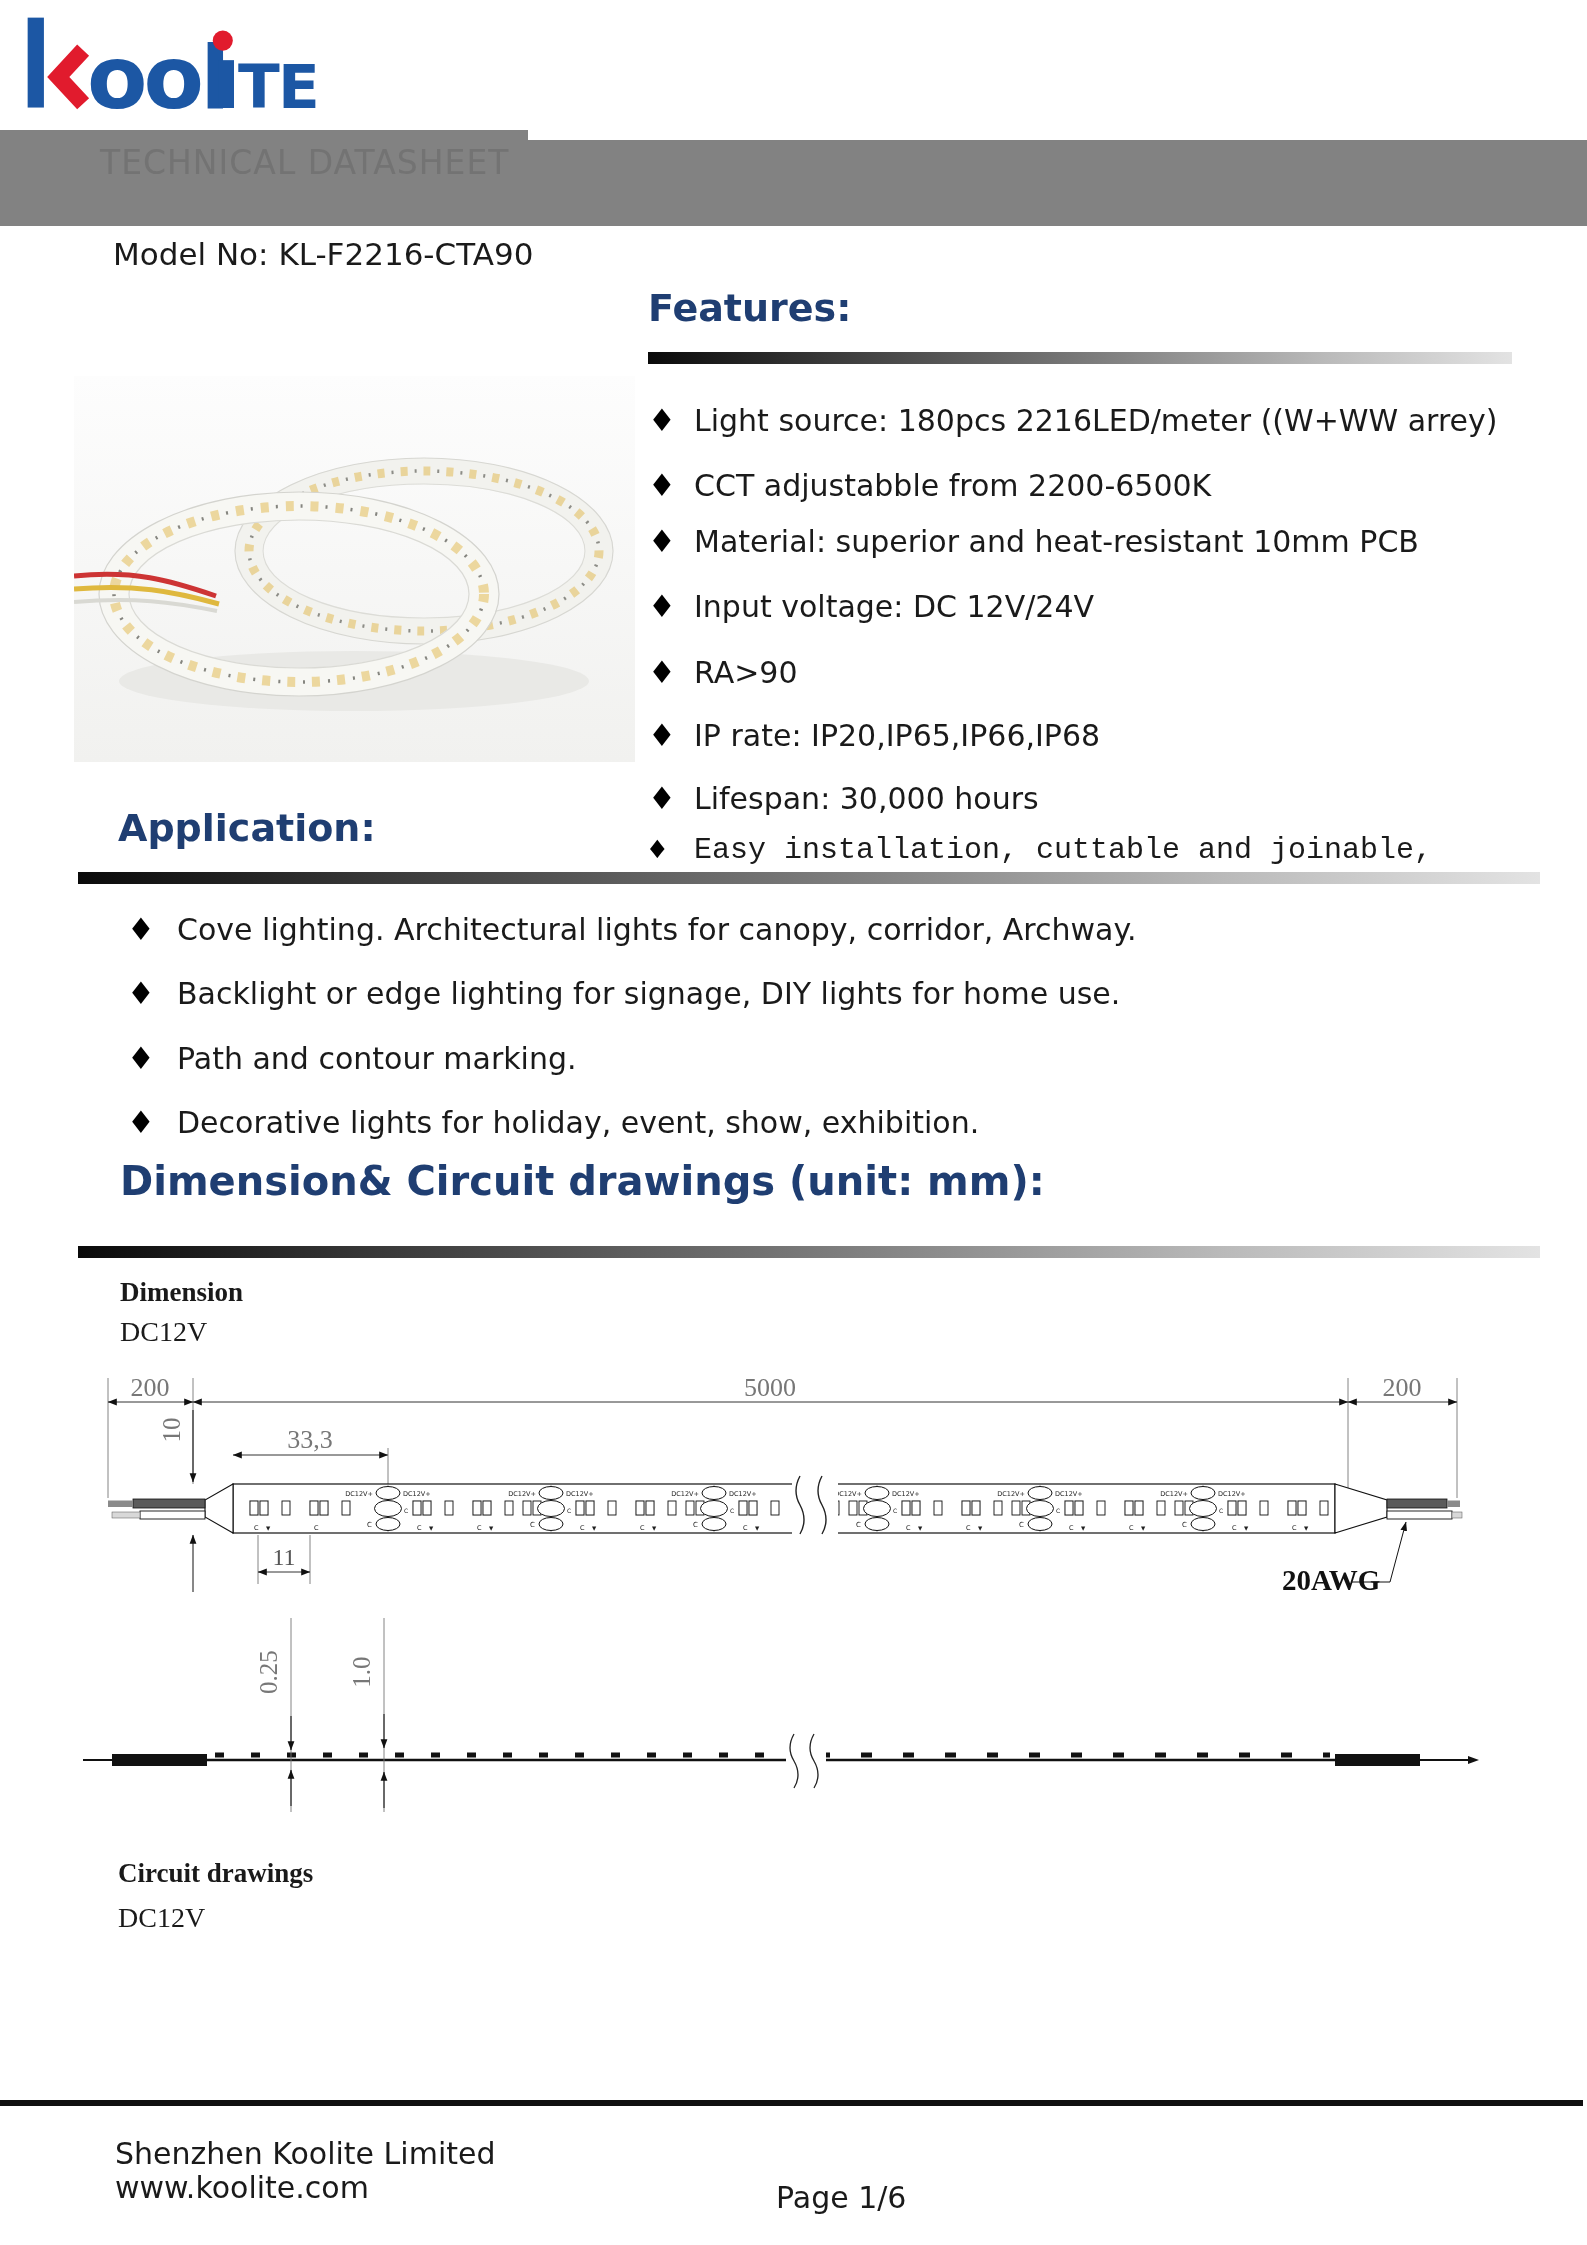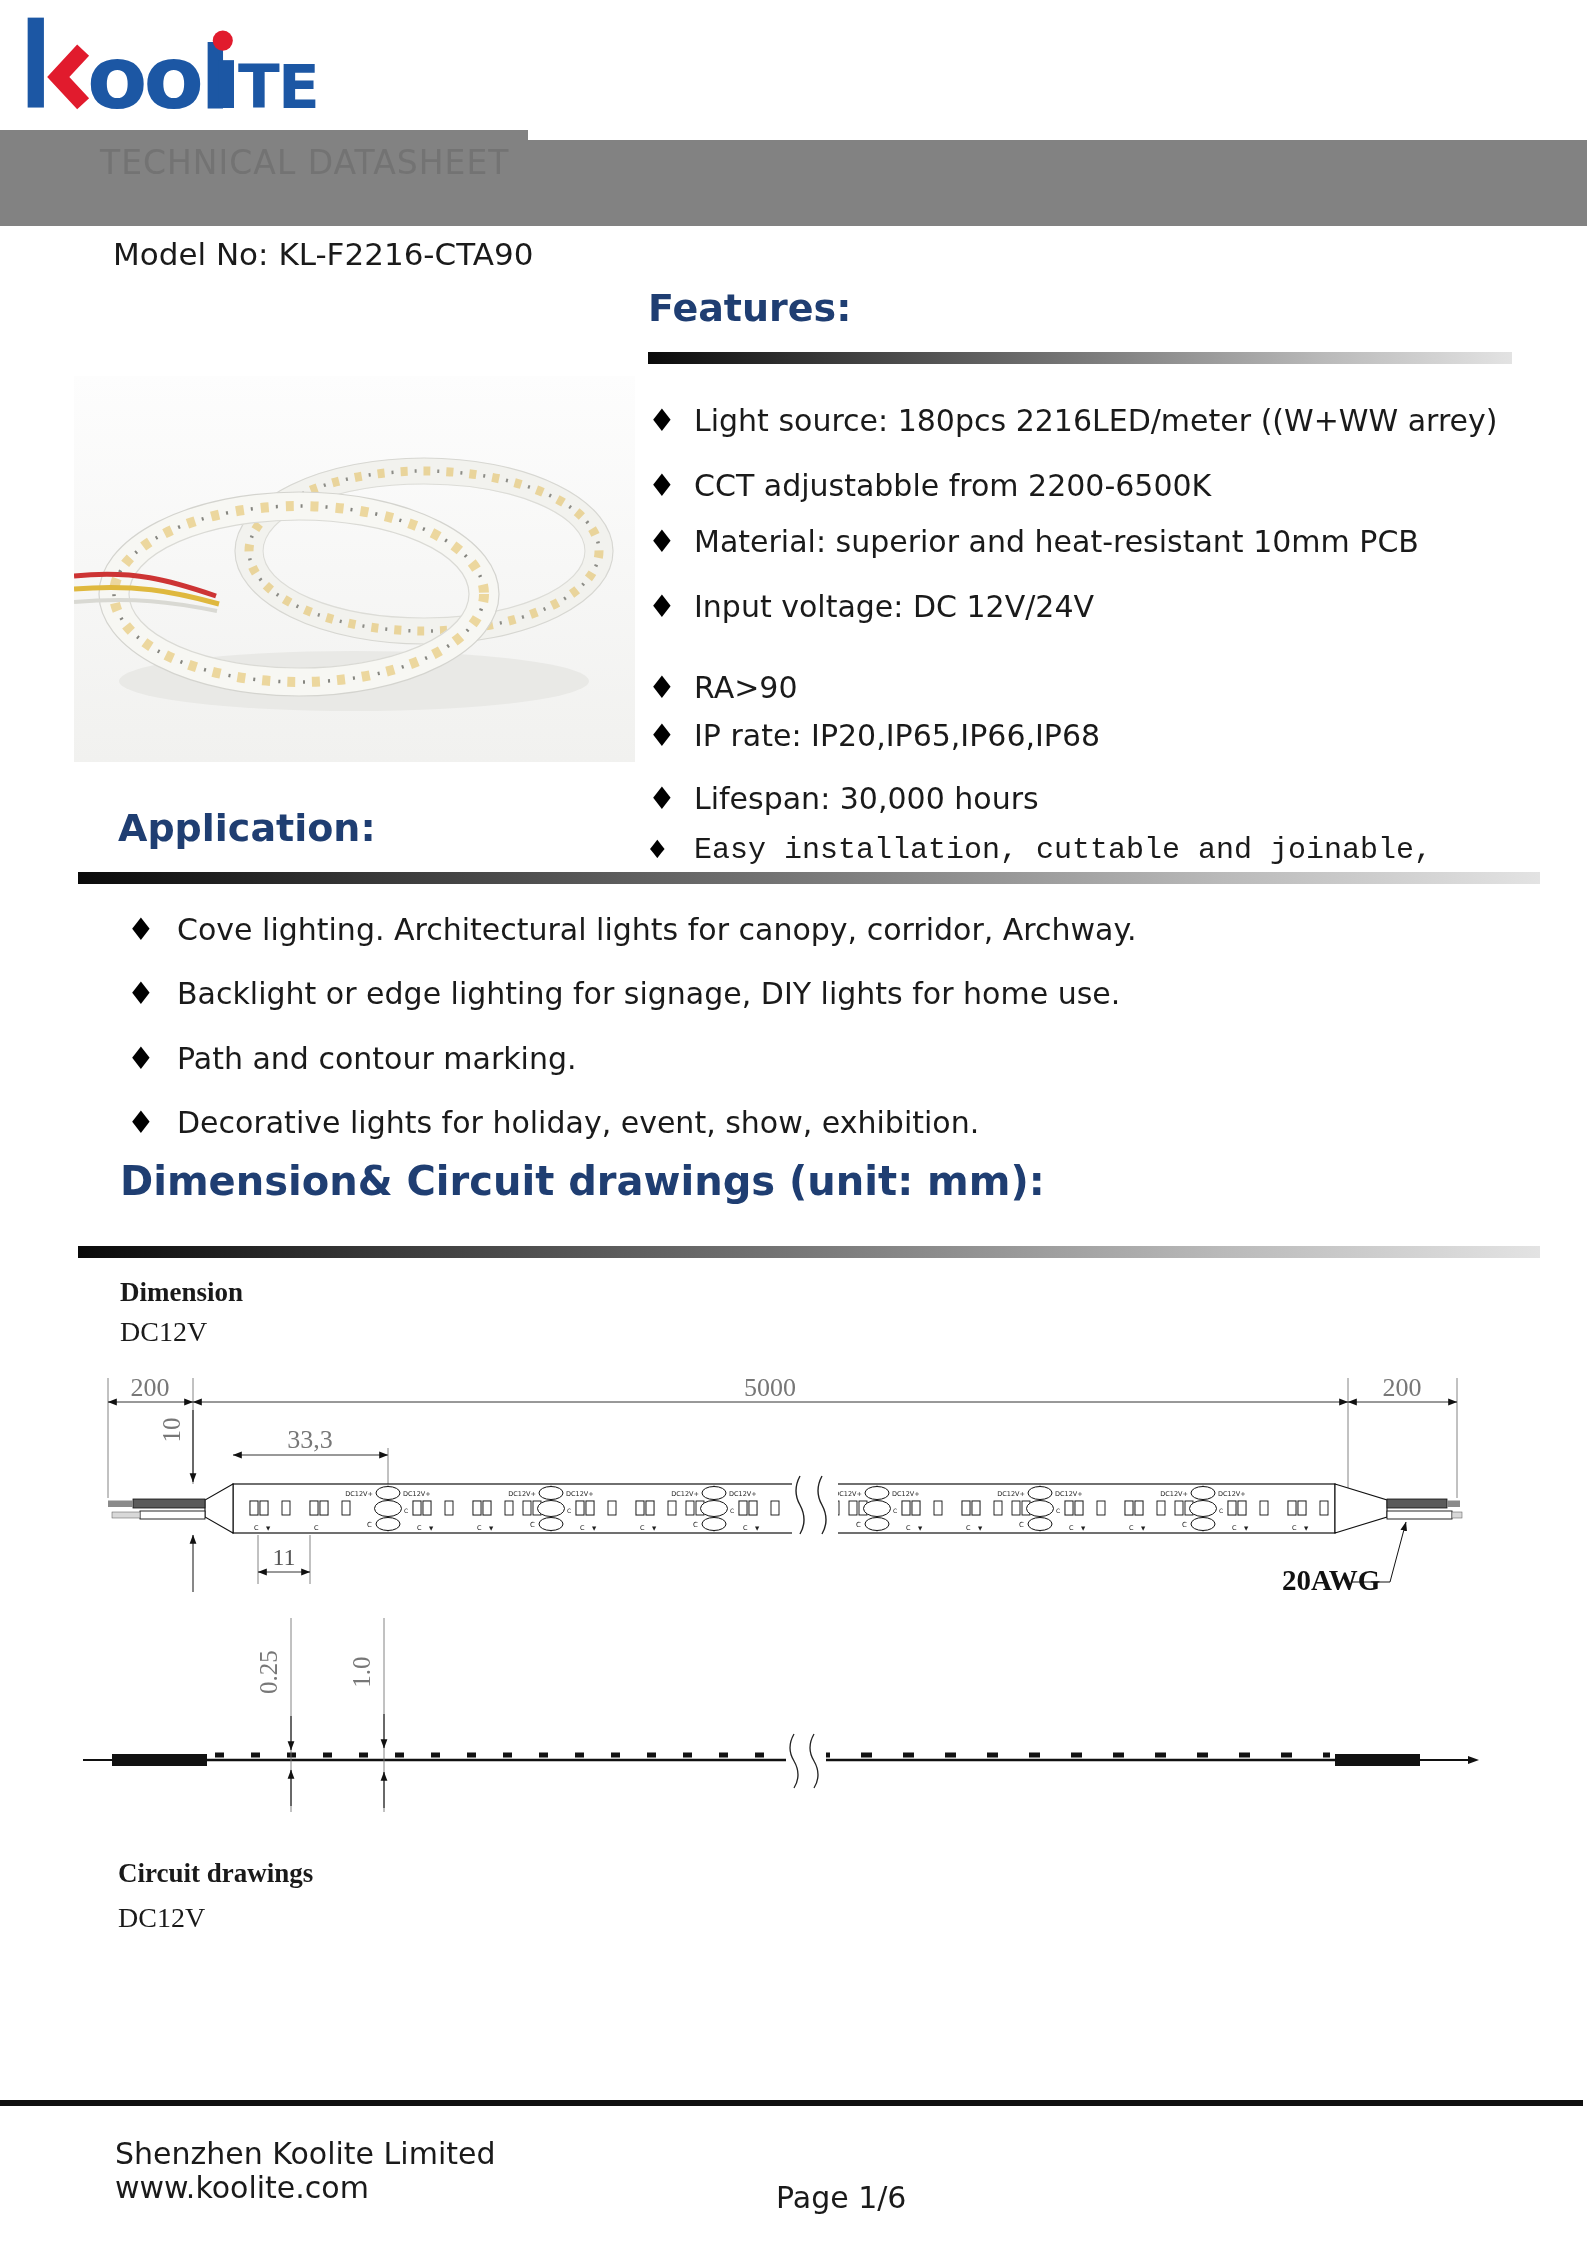--- a/index.html
+++ b/index.html
@@ -88,21 +88,21 @@
   </svg>
 
   <div class="abs item feat-item" style="left:648px;top:402px;">
     <span class="dia">♦</span><span class="txt">Light source: 180pcs 2216LED/meter ((W+WW arrey)</span></div>
   <div class="abs item feat-item" style="left:648px;top:467px;">
     <span class="dia">♦</span><span class="txt">CCT adjustabble from 2200-6500K</span></div>
   <div class="abs item feat-item" style="left:648px;top:523px;">
     <span class="dia">♦</span><span class="txt">Material: superior and heat-resistant 10mm PCB</span></div>
   <div class="abs item feat-item" style="left:648px;top:588px;">
     <span class="dia">♦</span><span class="txt">Input voltage: DC 12V/24V</span></div>
-  <div class="abs item feat-item" style="left:648px;top:654px;margin-top:15px;">
+  <div class="abs item feat-item" style="left:648px;top:654px;">
     <span class="dia">♦</span><span class="txt">RA&gt;90</span></div>
   <div class="abs item feat-item" style="left:648px;top:717px;">
     <span class="dia">♦</span><span class="txt">IP rate: IP20,IP65,IP66,IP68</span></div>
   <div class="abs item feat-item" style="left:648px;top:780px;">
     <span class="dia">♦</span><span class="txt">Lifespan: 30,000 hours</span></div>
   <div class="abs item feat-item" style="left:648px;top:832px;font-family:Liberation Mono, monospace;">
     <span class="dia">♦</span><span class="txt">Easy installation, cuttable and joinable,</span></div>
 
   <div class="abs navy h-feat nowrap" style="left:118px;top:806px;">Application:</div>
   <div class="abs grad" style="left:78px;top:872px;width:1462px;"></div>

